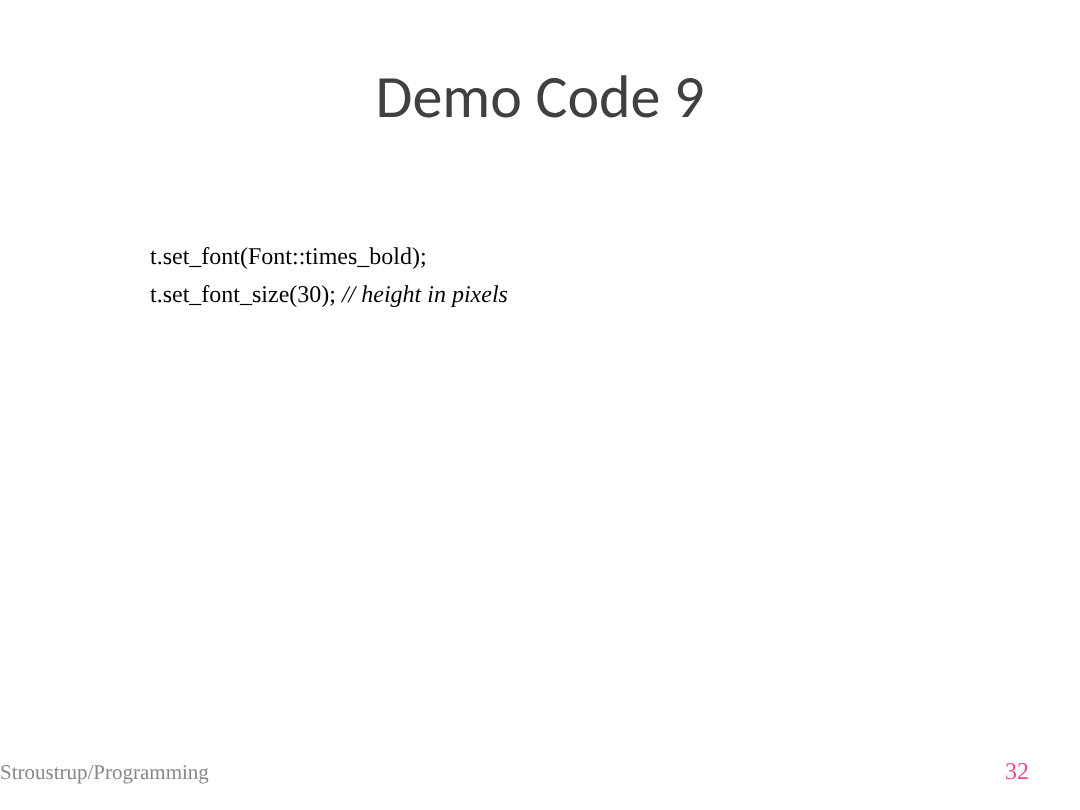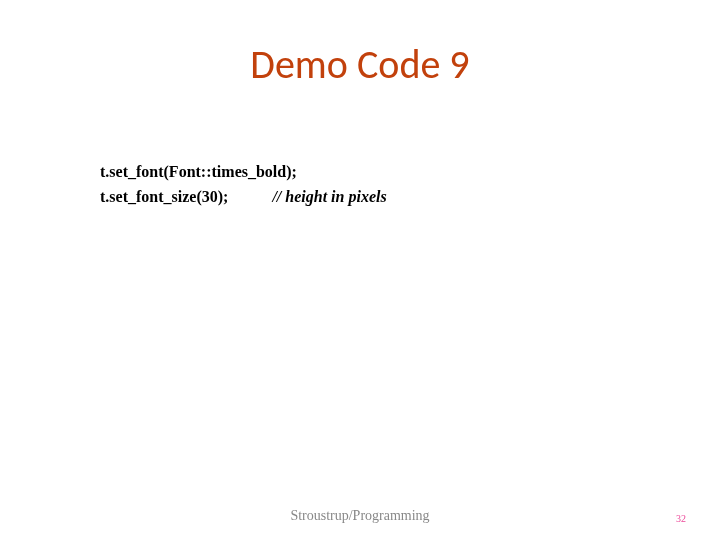--- a/index.html
+++ b/index.html
@@ -17,21 +17,21 @@
     }
     .slide {
       width: 100%;
       height: 100%;
       position: relative;
     }
     .title {
       font-family: Calibri, "Segoe UI", Arial, sans-serif;
       font-size: 40px;
       font-weight: 400;
-      color: #c2410c;
+      color: #404040;
       text-align: center;
       padding-top: 40px;
     }
     .content {
       position: absolute;
       top: 160px;
       left: 68px;
       right: 60px;
     }
     .bullet-row {
@@ -53,40 +53,39 @@
     }
     .code-block {
       margin-left: 32px;
       font-size: 16px;
       line-height: 1.55;
     }
     .code-line {
       display: block;
     }
     .code-bold {
-      font-weight: bold;
+      font-weight: normal;
     }
     .code-comment {
       font-style: italic;
-      font-weight: bold;
-      margin-left: 40px;
+      font-weight: normal;
     }
     .footer {
       position: absolute;
       bottom: 16px;
       width: 100%;
-      text-align: center;
+      text-align: left;
       font-size: 14px;
       color: #888;
     }
     .page-number {
       position: absolute;
       bottom: 16px;
       right: 34px;
-      font-size: 10px;
+      font-size: 16px;
       color: #ec4899;
     }
   </style>
 </head>
 <body>
 
 <div class="slide">
   <h1 class="title">Demo Code 9</h1>
 
   <div class="content">

